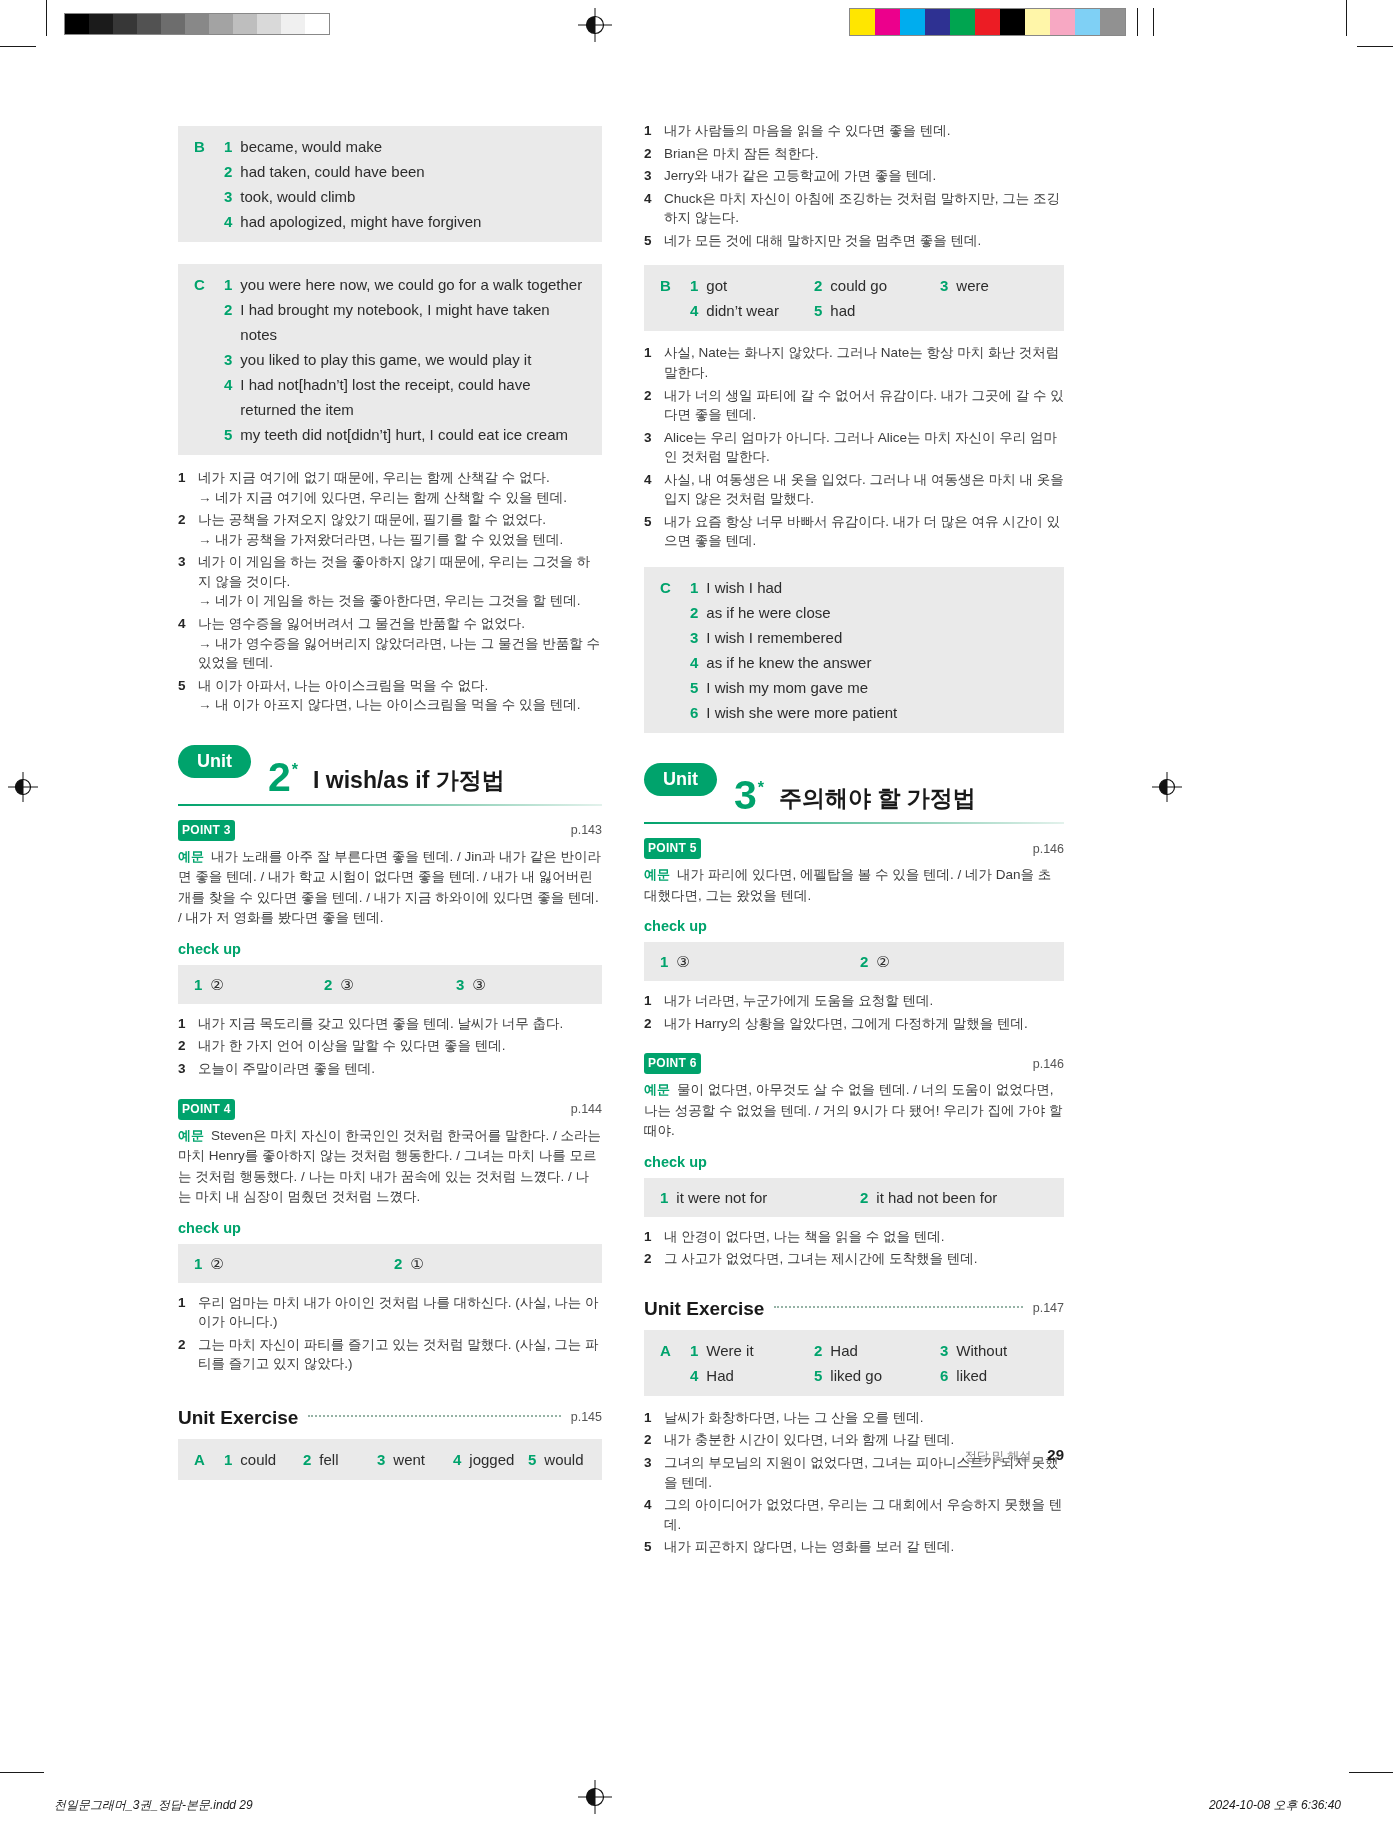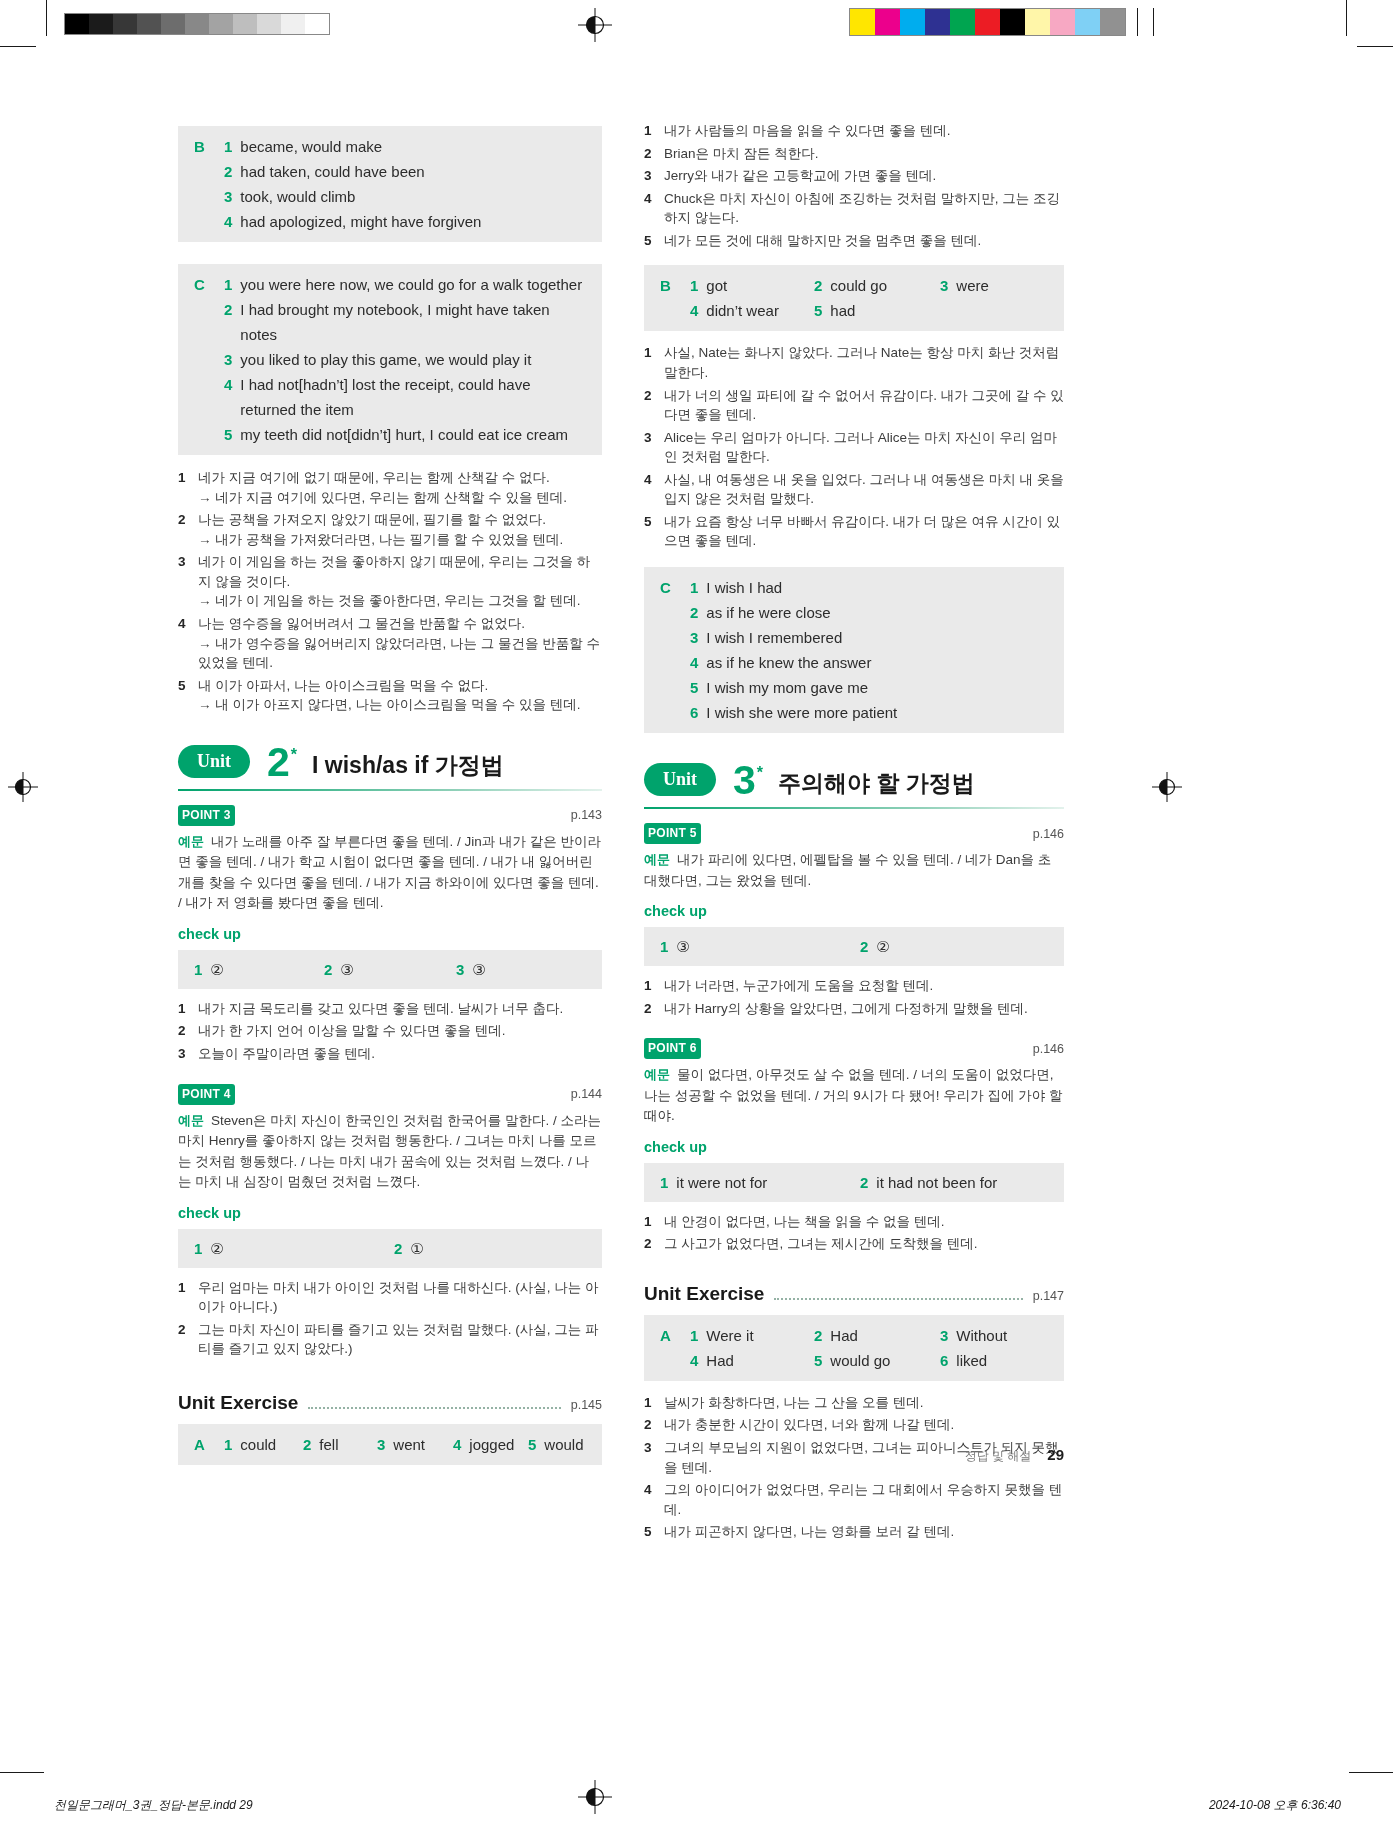--- a/index.html
+++ b/index.html
@@ -46,37 +46,37 @@
   
   .ko-list { }
   .ko { display:flex; font-size:13.5px; line-height:1.45; color:var(--ink); margin-bottom:3px; }
   .kn { font-weight:700; color:#262626; width:20px; flex:none; }
   .kt { flex:1; }
   .karr { }
 
   
   .unit-head { display:flex; align-items:flex-end; }
   .unit-pill { background:var(--g); color:#fff; font-weight:700; font-size:18px;
-               padding:7px 19px 8px; border-radius:18px; line-height:1; margin-bottom:2px;font-family:Liberation Serif, serif; }
+               padding:7px 19px 8px; border-radius:18px; line-height:1; margin-bottom:17px; }
   .unit-num { color:var(--g); font-size:41px; font-weight:700; line-height:0.85; margin-left:17px; }
   .unit-star { font-size:16px; position:relative; top:-16px; margin-left:1px; }
   .unit-title { font-size:23px; font-weight:700; color:#191919; margin-left:15px; line-height:1; padding-bottom:3px; }
   .unit-line { margin-top:9px; height:2px; background:linear-gradient(90deg,#00a36c 0%,#8fd0b8 65%,#e3f2ec 100%); }
 
   
   .point-row { display:flex; align-items:center; justify-content:space-between; }
   .point-badge { background:var(--g); color:#fff; font-size:12px; font-weight:700;
                  padding:3px 4px 4px; border-radius:3px; letter-spacing:.3px; }
   .pageref { color:#555; font-size:12.5px; }
   .yemun { font-size:13.5px; line-height:1.52; color:var(--ink); margin-top:6px; }
   .ylab { color:var(--g); font-weight:700; margin-right:7px; font-size:13px; }
   .checkup { color:var(--g); font-weight:700; font-size:14.5px; margin-top:12px; }
 
   
-  .uex { display:flex; align-items:flex-end; }
+  .uex { display:flex; align-items:center; }
   .uex-title { font-size:19px; font-weight:700; color:#191919; line-height:1; }
   .uex-dots { flex:1; border-bottom:2px dotted #95b2a5; margin:0 10px 3px; }
   .uex .pageref { padding-bottom:0; }
 
   
   .footer { position:absolute; left:644px; top:1446px; width:420px; text-align:right; }
   .flabel { font-size:12px; color:#777; }
   .fnum { font-size:15px; font-weight:700; color:#1d1d1d; margin-left:16px; }
   .slug { position:absolute; top:1797px; font-size:12px; color:#1a1a1a;font-style:italic; }
   .slug-left { left:54px; }
@@ -629,21 +629,21 @@
             <span class="at">Without</span>
           </div>
 
           <div class="ck">
             <span class="gn">4</span>
             <span class="at">Had</span>
           </div>
 
           <div class="ck">
             <span class="gn">5</span>
-            <span class="at">would go</span>
+            <span class="at">liked go</span>
           </div>
 
           <div class="ck">
             <span class="gn">6</span>
             <span class="at">liked</span>
           </div>
 
       </div>
     </div>
 

